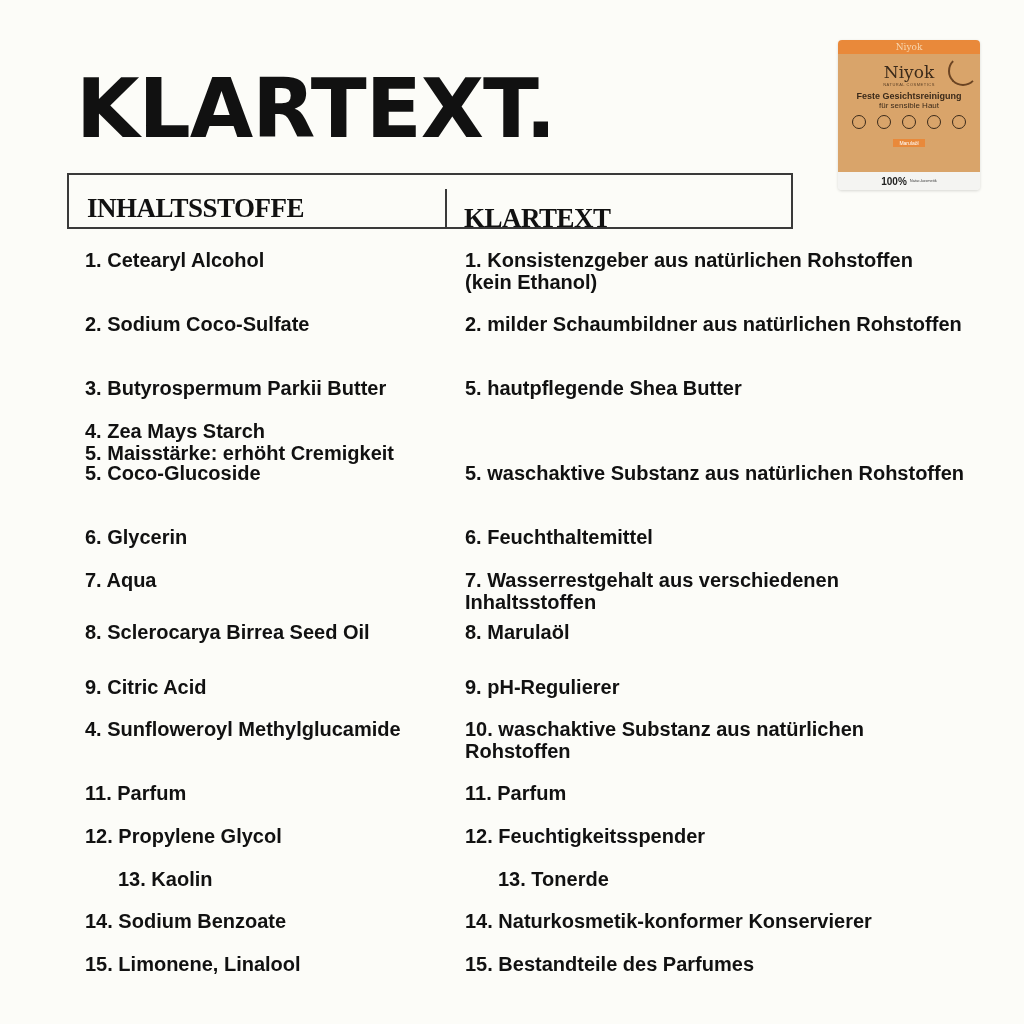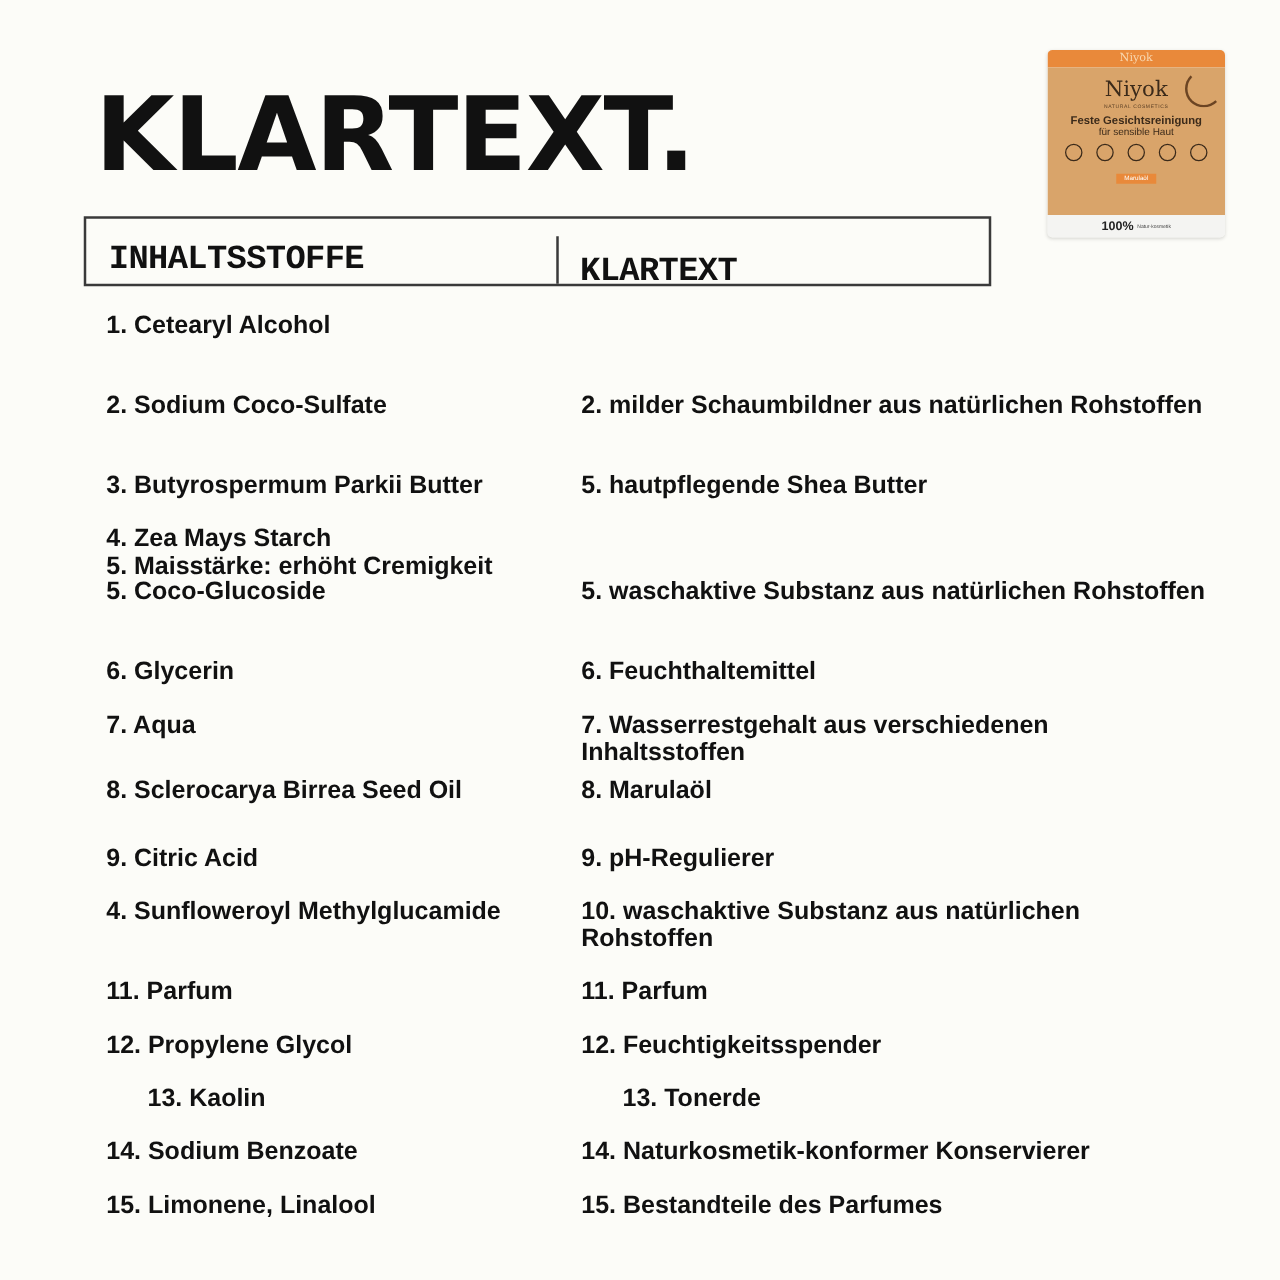--- a/index.html
+++ b/index.html
@@ -19,21 +19,21 @@
   }
   .header-table {
     position: absolute; left: 67px; top: 173px;
     width: 726px; height: 56px;
     border: 2px solid #3a3a3a;
     display: flex; box-sizing: border-box;
   }
   .header-cell {
     display: flex; align-items: center;
     font-weight: 700; font-size: 27px;
-    font-family: Liberation Mono, monospace;
+    font-family: Liberation Serif, serif;
     letter-spacing: -0.5px;
     margin-top: 14px;
   }
   .header-cell.left { width: 378px; padding-left: 18px; box-sizing: border-box; border-right: 2px solid #3a3a3a; }
   .header-cell.right { flex: 1; padding-left: 17px; box-sizing: border-box; padding-top: 20px; }
 
   .rows { position: absolute; left: 85px; top: 249px; width: 880px; }
   .row { display: flex; position: absolute; left: 0; }
   .row .ing { width: 380px; font-weight: 700; font-size: 20px; line-height: 22px; }
   .row .exp { width: 500px; font-weight: 700; font-size: 20px; line-height: 22px; }
@@ -81,20 +81,21 @@
 <h1 class="title">KLARTEXT.</h1>
 
 <div class="header-table">
   <div class="header-cell left">INHALTSSTOFFE</div>
   <div class="header-cell right">KLARTEXT</div>
 </div>
 
 <div class="rows" id="rows">
     <div class="row" style="top: 0px;">
       <div class="ing">1. Cetearyl Alcohol</div>
+      <div class="exp">1. Konsistenzgeber aus natürlichen Rohstoffen (kein Ethanol)</div>
     </div>
     <div class="row" style="top: 64px;">
       <div class="ing">2. Sodium Coco-Sulfate</div>
       <div class="exp">2. milder Schaumbildner aus natürlichen Rohstoffen</div>
     </div>
     <div class="row" style="top: 128px;">
       <div class="ing">3. Butyrospermum Parkii Butter</div>
       <div class="exp">5. hautpflegende Shea Butter</div>
     </div>
     <div class="row" style="top: 171px; flex-direction: column;">

